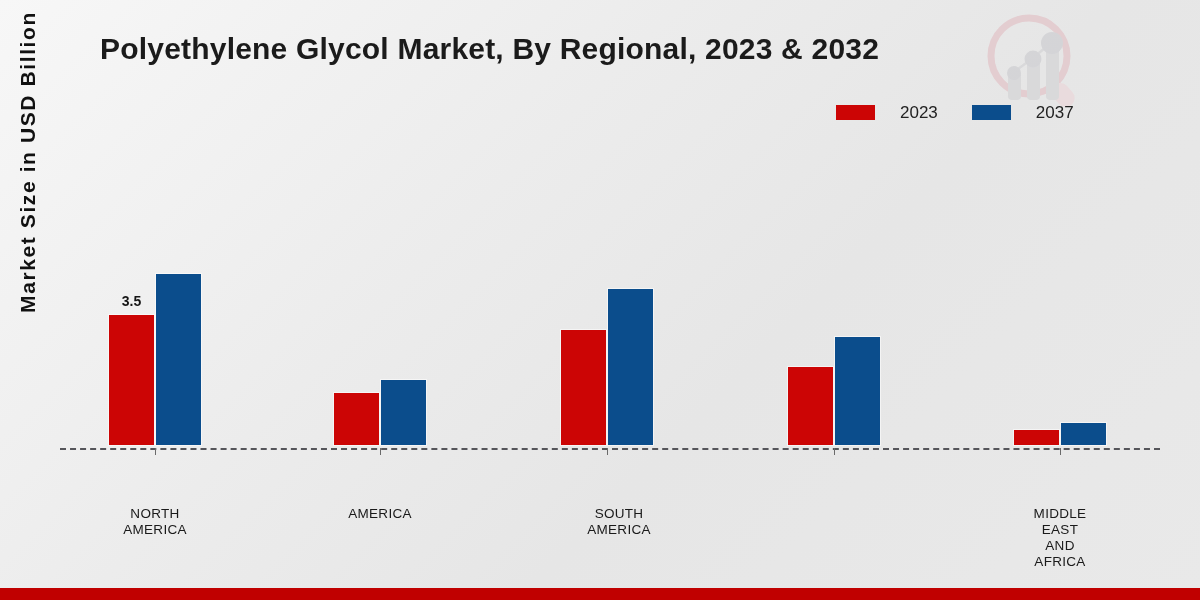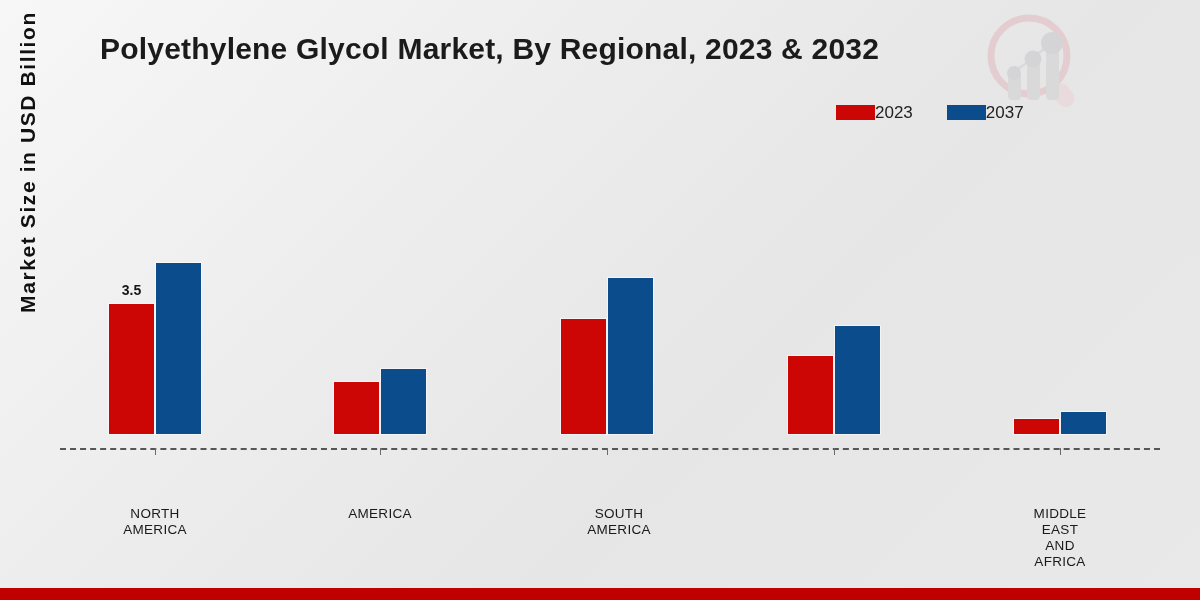--- a/index.html
+++ b/index.html
@@ -51,21 +51,21 @@
     position: absolute;
     left: 836px;
     top: 104px;
     display: flex;
     align-items: center;
     gap: 34px;
   }
   .legend-item {
     display: flex;
     align-items: center;
-    gap: 0;
+    gap: 25px;
   }
   .legend-swatch {
     width: 39px;
     height: 15px;
     display: block;
   }
   .legend-label {
     font-size: 17px;
     color: #222;
     line-height: 1;
@@ -100,21 +100,21 @@
     position: absolute;
     left: 60px;
     top: 448px;
     width: 1100px;
     height: 0;
     border-top: 2px dashed #55555a;
   }
 
   .bar-group {
     position: absolute;
-    bottom: 16px;
+    bottom: 5px;
     display: flex;
     align-items: flex-end;
     justify-content: center;
     gap: 2px;
   }
   .bar {
     width: 45px;
     position: relative;
     box-shadow: 0 0 0 1px rgba(255,255,255,0.55);
   }

